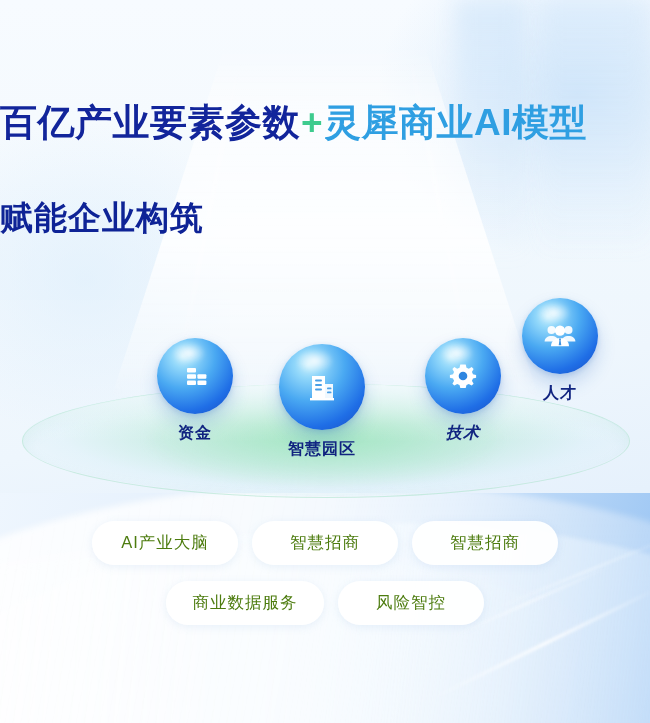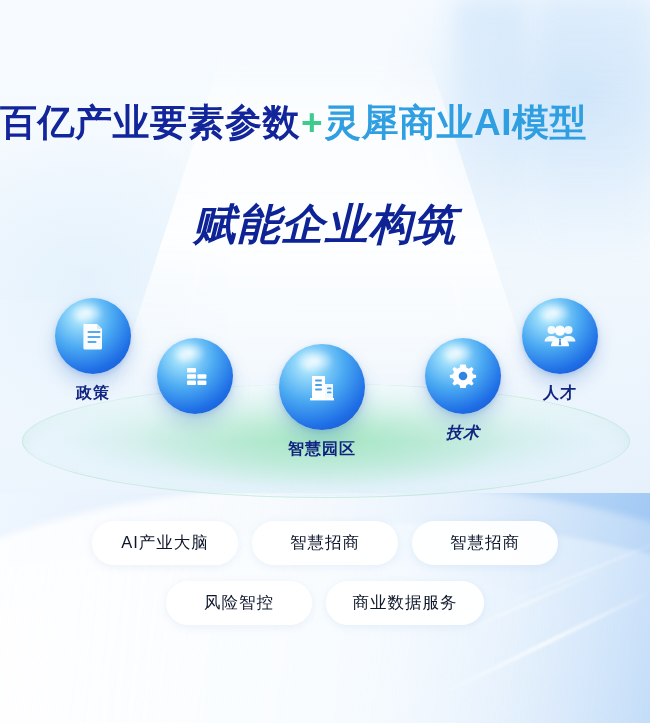--- a/index.html
+++ b/index.html
@@ -110,27 +110,25 @@
     line-height: 1;
     white-space: nowrap;
   }
   .headline .part-dark { color: #12259b; }
   .headline .part-plus { color: #3ecb8e; font-weight: bold; padding: 0 1px; }
   .headline .part-blue { color: #2f9fe2; }
 
   .subhead {
     position: absolute;
     left: 0; top: 198px; width: 650px;
-    text-align: center;
     color: #0e2396;
-    font-size: 43px;
+    font-size: 33px;
     font-weight: bold;
     line-height: 1.22;
     letter-spacing: 1px;
-    font-style: italic;
   }
   .subhead div { white-space: nowrap; }
 
   
   .platform {
     position: absolute;
     left: 22px; top: 384px;
     width: 606px; height: 112px;
     border-radius: 50%;
     background:
@@ -196,21 +194,21 @@
     position: absolute;
     left: 0; width: 650px;
     display: flex;
     justify-content: center;
     gap: 14px;
   }
   .pill-row-1 { top: 521px; }
   .pill-row-2 { top: 581px; }
   .pill {
     background: rgba(255,255,255,0.93);
-    color: #0f172a;
+    color: #4d7c0f;
     font-size: 16.5px;
     letter-spacing: 1px;
     border-radius: 22px;
     padding: 11px 0;
     width: 146px;
     text-align: center;
     box-shadow: 0 2px 8px rgba(120,160,210,0.14);
     white-space: nowrap;
   }
   .pill.wide { width: 158px; }
@@ -245,47 +243,34 @@
 
   <div class="subhead">
     <div>赋能企业构筑</div>
   </div>
 
   <div class="platform"></div>
   <div class="platform-glow"></div>
   <div class="platform-rim"></div>
   <div class="platform-top-fade"></div>
 
-  <div class="node" style="left:48px; top:298px; width:90px;">
-    <div class="sphere" style="width:76px;height:76px;margin:0 auto;">
-      <span>
-        <svg width="34" height="34" viewBox="0 0 34 34">
-          <path d="M9 5 h12 l5 5 v19 a1.6 1.6 0 0 1 -1.6 1.6 h-15.4 a1.6 1.6 0 0 1 -1.6 -1.6 v-23 a1.6 1.6 0 0 1 1.6 -1.6 z" fill="#ffffff" opacity="0.97"></path>
-          <path d="M21 5 l5 5 h-5 z" fill="#dce9f7"></path>
-          <rect x="11.5" y="12" width="13" height="2" rx="1" fill="#5aa8e8"></rect>
-          <rect x="11.5" y="17" width="13" height="2" rx="1" fill="#5aa8e8"></rect>
-          <rect x="11.5" y="22" width="9" height="2" rx="1" fill="#5aa8e8"></rect>
-        </svg>
-      </span>
-    </div>
-    <div class="node-label">政策</div>
-  </div>
 
   <div class="node" style="left:150px; top:338px; width:90px;">
     <div class="sphere" style="width:76px;height:76px;margin:0 auto;">
       <span>
         <svg width="34" height="34" viewBox="0 0 34 34">
           <rect x="9" y="9" width="9" height="4.6" rx="1" fill="#ffffff"></rect>
           <rect x="9" y="15.2" width="9" height="4.6" rx="1" fill="#ffffff"></rect>
           <rect x="9" y="21.4" width="9" height="4.6" rx="1" fill="#ffffff"></rect>
           <rect x="19.4" y="15.2" width="9" height="4.6" rx="1" fill="#ffffff"></rect>
           <rect x="19.4" y="21.4" width="9" height="4.6" rx="1" fill="#ffffff"></rect>
         </svg>
       </span>
     </div>
+    <div class="node-label">资金</div>
   </div>
 
   <div class="node" style="left:272px; top:344px; width:110px; margin-left:-5px;">
     <div class="sphere" style="width:86px;height:86px;margin:0 auto;">
       <span>
         <svg width="38" height="38" viewBox="0 0 38 38">
           <path d="M9 8 h13 v22 h-13 z" fill="#ffffff"></path>
           <path d="M22 16 h8 v14 h-8 z" fill="#ffffff" opacity="0.92"></path>
           <path d="M7 30 h24 v2.4 h-24 z" fill="#ffffff"></path>
           <rect x="12" y="11.5" width="7" height="2" rx="1" fill="#4a9fe6"></rect>
@@ -328,17 +313,17 @@
     <div class="node-label">人才</div>
   </div>
 
   <div class="pill-row pill-row-1">
     <div class="pill">AI产业大脑</div>
     <div class="pill">智慧招商</div>
     <div class="pill">智慧招商</div>
   </div>
 
   <div class="pill-row pill-row-2">
+    <div class="pill wide">商业数据服务</div>
     <div class="pill">风险智控</div>
-    <div class="pill wide">商业数据服务</div>
   </div>
 
 </div>
 
 </body></html>

